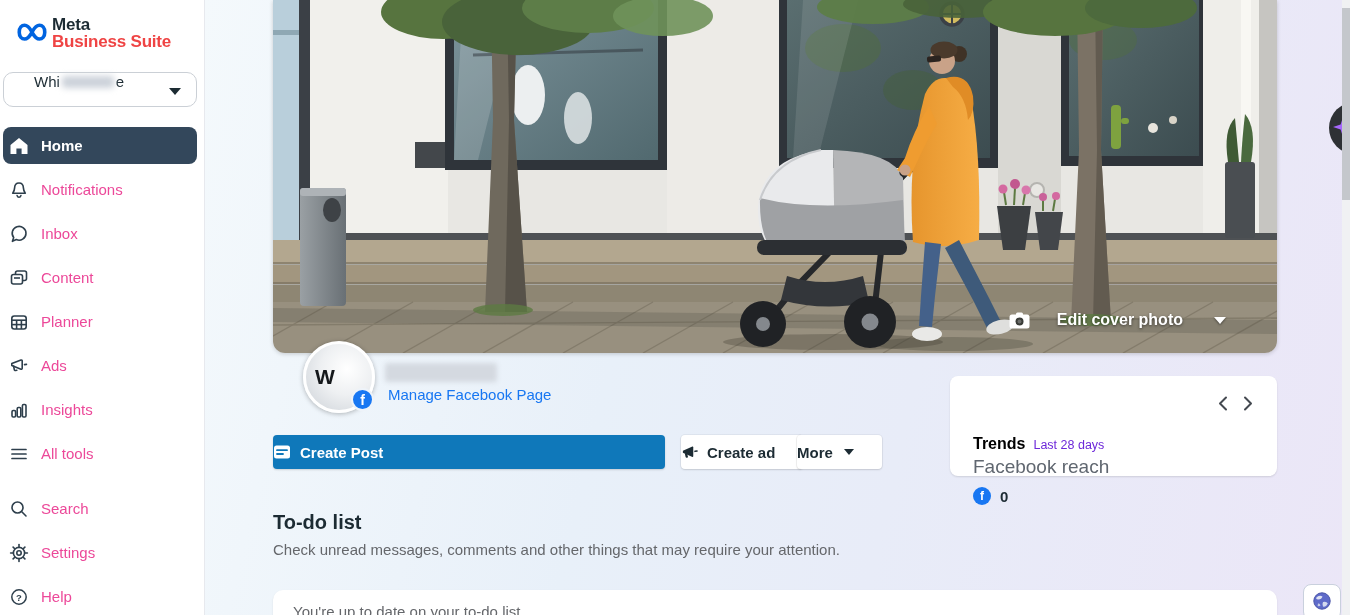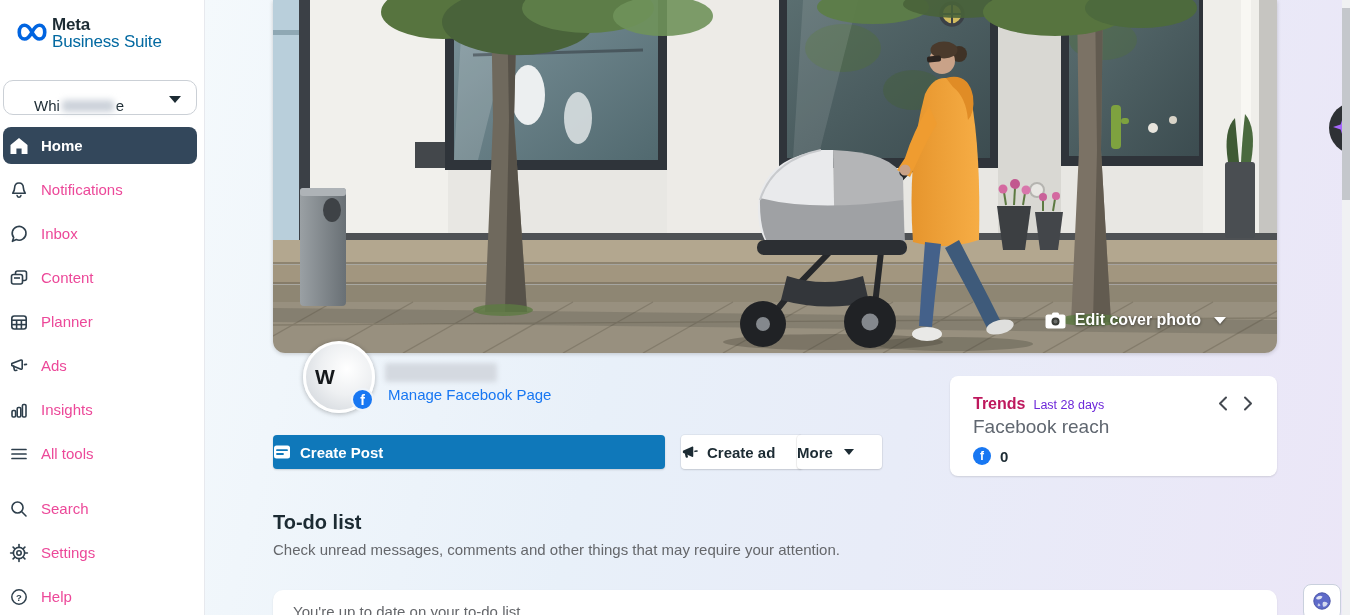--- a/index.html
+++ b/index.html
@@ -7,41 +7,41 @@
   body { position:relative; font-family:"Liberation Sans", sans-serif; background:#fff; }
   .abs { position:absolute; }
 
   
   .main { left:205px; top:0; width:1145px; height:615px;
     background:linear-gradient(103deg,#f4f9fc 0%,#e8f0f9 38%,#e8ecf8 62%,#ebe6f7 100%); }
 
   
   .sidebar { left:0; top:0; width:205px; height:615px; background:#fff; border-right:1px solid #e7e9ee; z-index:5; }
   .brand-line1 { left:52px; top:15px; font-size:17px; font-weight:700; color:#1c2b33; letter-spacing:-0.2px; }
-  .brand-line2 { left:52px; top:32px; font-size:17px; font-weight:400; color:#0369a1; letter-spacing:-0.2px; }
+  .brand-line2 { left:52px; top:32px; font-size:17px; font-weight:700; color:#ef4444; letter-spacing:-0.2px; }
   .meta-logo { left:15px; top:17px; }
 
   .page-selector { left:3px; top:72px; width:194px; height:35px; background:#fff; border:1px solid #cbd0d6;
-    border-radius:10px; display:flex; align-items:flex-end; padding-left:30px; cursor:pointer;margin-top:8px; }
+    border-radius:10px; display:flex; align-items:flex-start; padding-left:30px; cursor:pointer; }
   .ps-text { font-size:15px; color:#1c2b33; display:flex; align-items:center; }
   .ps-blur { display:inline-block; width:52px; height:12px; margin:0 2px; background:#ccd2da; border-radius:3px; filter:blur(3px); }
   .ps-caret { position:absolute; right:15px; top:15px; width:0; height:0;
     border-left:6px solid transparent; border-right:6px solid transparent; border-top:7px solid #1c2b33; }
 
   .nav-item { left:3px; width:194px; height:37px; border-radius:8px; display:flex; align-items:center; gap:12px;
     padding-left:6px; cursor:pointer; }
   .nav-item .nlabel { font-size:15px; color:#ec4899; }
   .nav-item.active { background:#33475b; }
   .nav-item.active .nlabel { color:#fff; font-weight:600; }
   .nicon { width:20px; height:20px; display:flex; align-items:center; justify-content:center; }
 
   
   .photo-card { left:273px; top:0; width:1004px; height:353px; border-radius:0 0 12px 12px; overflow:hidden;
     box-shadow:0 1px 4px rgba(0,0,0,.18); }
-  .edit-cover { right:51px; top:306px; height:28px; display:flex; align-items:center; gap:9px; cursor:pointer;
+  .edit-cover { right:51px; top:306px; height:28px; display:flex; align-items:center; gap:27px; cursor:pointer;
     color:#fff; font-size:16px; font-weight:600; text-shadow:0 1px 3px rgba(0,0,0,.55); }
   .ec-caret { width:0; height:0; border-left:6px solid transparent; border-right:6px solid transparent;
     border-top:7px solid #fff; margin-left:4px; filter:drop-shadow(0 1px 1px rgba(0,0,0,.5)); }
 
   
   .avatar { left:303px; top:341px; width:72px; height:72px; border-radius:50%; background:
     radial-gradient(circle at 62% 38%, #ffffff 0%, #eef0f2 45%, #ccd1d7 100%);
     border:3px solid #fff; box-shadow:0 1px 5px rgba(0,0,0,.28); z-index:3; }
   .avatar-initial { left:9px; top:21px; font-size:21px; font-weight:800; color:#15181b; filter:blur(.4px); }
   .fb-badge { right:-2px; bottom:-1px; width:23px; height:23px; border-radius:50%; background:#1877f2;
@@ -58,21 +58,21 @@
   .btn-white { background:#fff; color:#1c2b33; font-weight:600; box-shadow:0 0 0 1px rgba(0,0,0,.04), 0 1px 2px rgba(0,0,0,.12); }
   .btn-create-ad { left:681px; top:435px; width:122px; }
   .btn-more { left:797px; top:435px; width:85px; }
   .more-caret { width:0; height:0; border-left:5.5px solid transparent; border-right:5.5px solid transparent;
     border-top:6.5px solid #1c2b33; margin-left:2px; }
 
   
   .trends-card { left:950px; top:376px; width:327px; height:100px; background:#fff; border-radius:8px;
     box-shadow:0 1px 2px rgba(0,0,0,.12); padding:19px 24px 0 23px; }
   .trends-row1 { display:flex; align-items:baseline; gap:8px; }
-  .trends-title { font-size:16px; font-weight:700; color:#be185d; }
+  .trends-title { font-size:16px; font-weight:700; color:#000000;margin-top:40px; }
   .trends-period { font-size:12.5px; color:#6d28d9; }
   .trends-metric { font-size:19px; color:#606770; margin-top:3px; }
   .trends-value-row { display:flex; align-items:center; gap:9px; margin-top:9px; }
   .trends-fb { width:18px; height:18px; border-radius:50%; background:#1877f2; color:#fff; font-weight:700;
     font-size:12px; display:flex; align-items:center; justify-content:center; }
   .trends-value { font-size:15px; font-weight:700; color:#1c2b33; }
   .trends-chevrons { position:absolute; right:24px; top:20px; display:flex; gap:15px; }
   .chev { cursor:pointer; }
 
   

